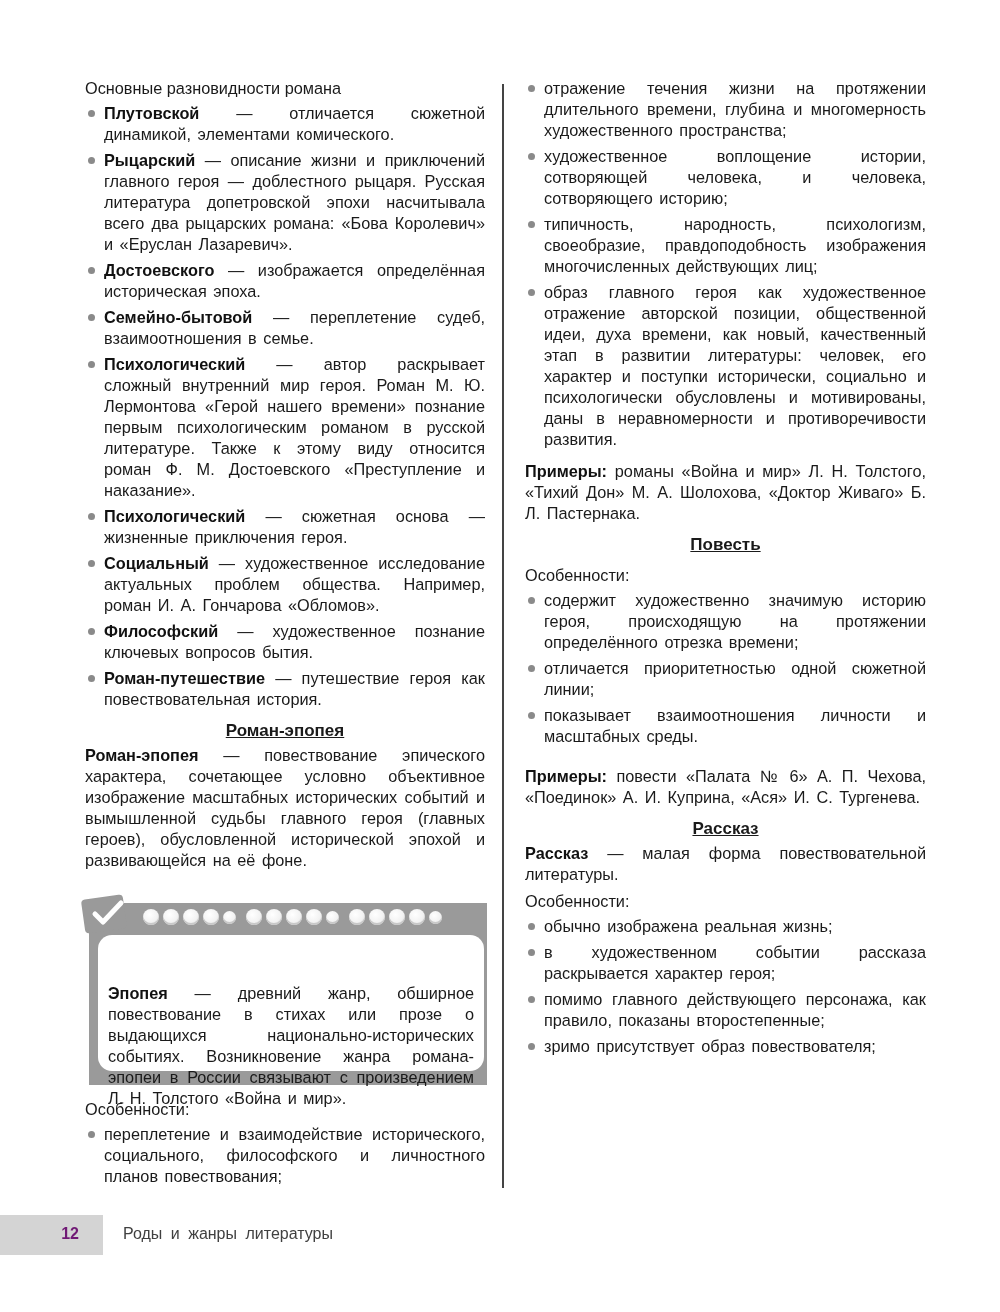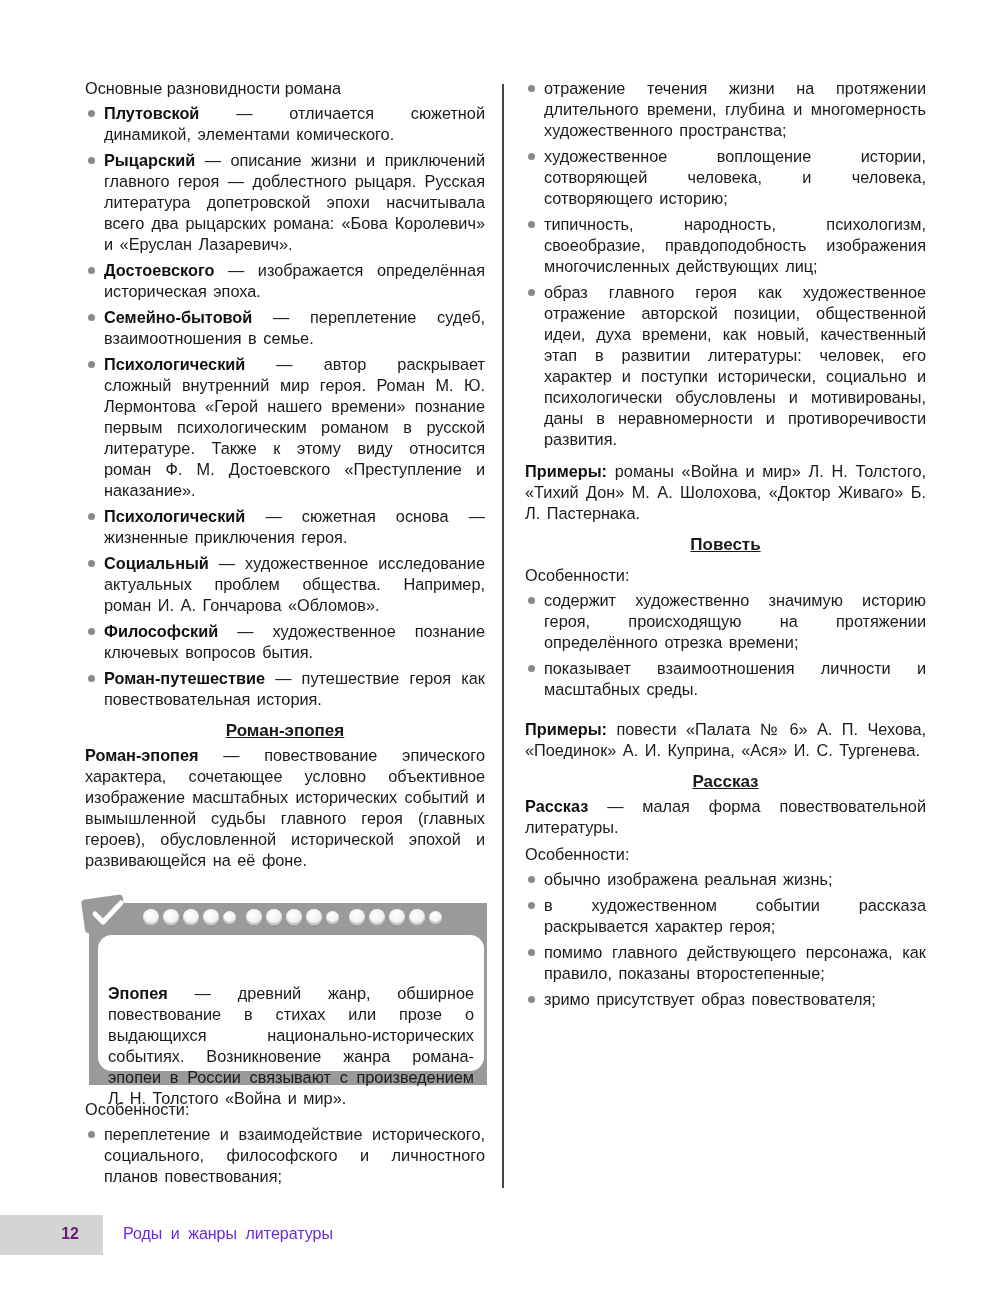--- a/index.html
+++ b/index.html
@@ -30,21 +30,21 @@
   .dots { position: absolute; left: 58px; top: 16px; display: flex; gap: 4px; align-items: center; }
   .dot { width: 16px; height: 16px; border-radius: 50%; background: radial-gradient(circle at 40% 35%, #ffffff 0%, #f2f2f2 55%, #cfcfcf 100%); box-shadow: inset 0 -2px 0 #c8c8c8; }
   .dot.sm { width: 13px; height: 13px; }
   .dot.gapr { margin-right: 6px; }
   .callout-inner { position: absolute; left: 13px; top: 42px; width: 366px; height: 136px; background: #fff; border-radius: 14px; padding: 0 10px; }
   .callout-inner p { padding-top: 13px; font-size: 16.3px; line-height: 21px; margin-top: 35px; }
 
   
   .footer-box { position: absolute; left: 0; top: 1215px; width: 103px; height: 40px; background: #d4d4d4; }
   .page-num { position: absolute; right: 24px; top: 10px; font-weight: bold; font-size: 16px; color: #701a75; }
-  .footer-title { position: absolute; left: 123px; top: 1225px; font-size: 16px; color: #6d28d9; word-spacing: 4px; }
+  .footer-title { position: absolute; left: 123px; top: 1225px; font-size: 16px; color: #404040; word-spacing: 4px; }
 </style>
 </head>
 <body>
 
 <div class="col col-left">
   <div class="subhead">Основные разновидности романа</div>
   <ul>
     <li><span class="bullet"></span><b>Плутовской</b><span> — отличается сюжетной динамикой, элементами комического.</span></li>
     <li><span class="bullet"></span><b>Рыцарский</b><span> — описание жизни и приключений главного героя — доблестного рыцаря. Русская литература допетровской эпохи насчитывала всего два рыцарских романа: «Бова Королевич» и «Еруслан Лазаревич».</span></li>
     <li><span class="bullet"></span><b>Достоевского</b><span> — изображается определённая историческая эпоха.</span></li>
@@ -104,20 +104,21 @@
     <li><span class="bullet"></span><span>образ главного героя как художественное отражение авторской позиции, общественной идеи, духа времени, как новый, качественный этап в развитии литературы: человек, его характер и поступки исторически, социально и психологически обусловлены и мотивированы, даны в неравномерности и противоречивости развития.</span></li>
   </ul>
   <div class="small-gap"></div>
   <p><b>Примеры:</b><span> романы «Война и мир» Л. Н. Толстого, «Тихий Дон» М. А. Шолохова, «Доктор Живаго» Б. Л. Пастернака.</span></p>
 
   <div class="section-title">Повесть</div>
   <div class="small-gap"></div>
   <div class="subhead">Особенности:</div>
   <ul>
     <li><span class="bullet"></span><span>содержит художественно значимую историю героя, происходящую на протяжении определённого отрезка времени;</span></li>
+    <li><span class="bullet"></span><span>отличается приоритетностью одной сюжетной линии;</span></li>
     <li><span class="bullet"></span><span>показывает взаимоотношения личности и масштабных среды.</span></li>
   </ul>
   <div class="gap"></div>
   <p><b>Примеры:</b><span> повести «Палата № 6» А. П. Чехова, «Поединок» А. И. Куприна, «Ася» И. С. Тургенева.</span></p>
 
   <div class="section-title">Рассказ</div>
   <p><b>Рассказ</b><span> — малая форма повествовательной литературы.</span></p>
   <div class="small-gap"></div>
   <div class="subhead">Особенности:</div>
   <ul>

